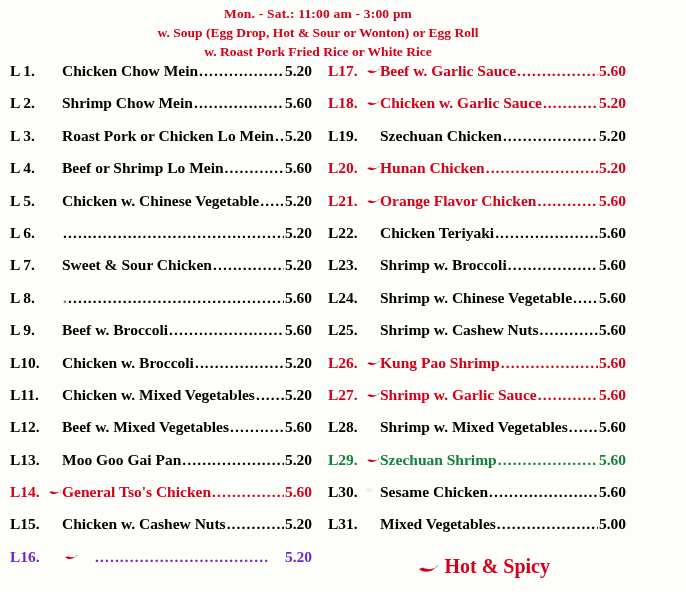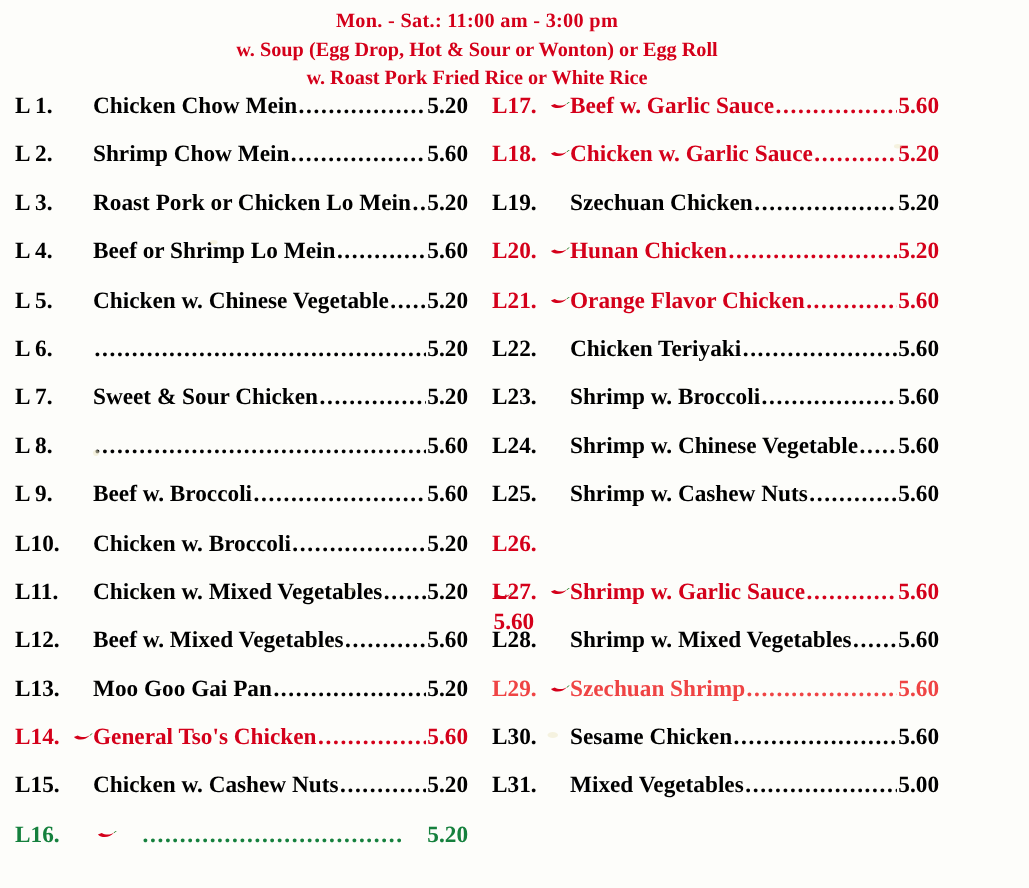--- a/index.html
+++ b/index.html
@@ -268,21 +268,21 @@
         </div>
         <div class="item">
           <span class="code">L15.</span>
           <span class="chili"></span>
           <span class="namewrap">
             <span class="name">Chicken w. Cashew Nuts</span>
             <span class="dots">............................................................</span>
           </span>
           <span class="price">5.20</span>
         </div>
-        <div class="item" style="color: #15803d; gap: 16px;">
+        <div class="item" style="color: #6d28d9; gap: 16px;">
           <span class="code">L16.</span>
           <span class="chili">
             <svg width="14" height="10" viewBox="0 0 22 14">
               <path d="M2 9 C6 13 14 13 19 7 C16 9.5 10 10 6 7.5 Z" fill="#d4001a"></path>
               <path d="M18.5 7.2 C20 5.4 21 5.2 21.6 5.6 C20.6 5.9 19.9 6.6 19.4 7.6 Z" fill="#1f7a1f"></path>
             </svg>
           </span>
           <span class="namewrap">
             <span class="dots">............................................................</span>
           </span>
@@ -384,21 +384,21 @@
         </div>
         <div class="item">
           <span class="code">L25.</span>
           <span class="chili"></span>
           <span class="namewrap">
             <span class="name">Shrimp w. Cashew Nuts</span>
             <span class="dots">............................................................</span>
           </span>
           <span class="price">5.60</span>
         </div>
-        <div class="item" style="color: rgb(212, 0, 26); flex-direction: column;">
+        <div class="item" style="color: rgb(212, 0, 26);">
           <span class="code">L26.</span>
           <span class="chili">
             <svg width="14" height="10" viewBox="0 0 22 14">
               <path d="M2 9 C6 13 14 13 19 7 C16 9.5 10 10 6 7.5 Z" fill="#d4001a"></path>
               <path d="M18.5 7.2 C20 5.4 21 5.2 21.6 5.6 C20.6 5.9 19.9 6.6 19.4 7.6 Z" fill="#1f7a1f"></path>
             </svg>
           </span>
           <span class="namewrap">
             <span class="name">Kung Pao Shrimp</span>
             <span class="dots">............................................................</span>
@@ -421,21 +421,21 @@
         </div>
         <div class="item">
           <span class="code">L28.</span>
           <span class="chili"></span>
           <span class="namewrap">
             <span class="name">Shrimp w. Mixed Vegetables</span>
             <span class="dots">............................................................</span>
           </span>
           <span class="price">5.60</span>
         </div>
-        <div class="item" style="color: #ef4444;">
+        <div class="item" style="color: #15803d;">
           <span class="code">L29.</span>
           <span class="chili">
             <svg width="14" height="10" viewBox="0 0 22 14">
               <path d="M2 9 C6 13 14 13 19 7 C16 9.5 10 10 6 7.5 Z" fill="#d4001a"></path>
               <path d="M18.5 7.2 C20 5.4 21 5.2 21.6 5.6 C20.6 5.9 19.9 6.6 19.4 7.6 Z" fill="#1f7a1f"></path>
             </svg>
           </span>
           <span class="namewrap">
             <span class="name">Szechuan Shrimp</span>
             <span class="dots">............................................................</span>
@@ -456,20 +456,29 @@
           <span class="chili"></span>
           <span class="namewrap">
             <span class="name">Mixed Vegetables</span>
             <span class="dots">............................................................</span>
           </span>
           <span class="price">5.00</span>
         </div>
       </div>
   </div>
 
+  <div class="footer">
+    <span class="chili-big">
+      <svg width="22" height="14" viewBox="0 0 22 14">
+        <path d="M2 9 C6 13 14 13 19 7 C16 9.5 10 10 6 7.5 Z" fill="#d4001a"></path>
+        <path d="M18.5 7.2 C20 5.4 21 5.2 21.6 5.6 C20.6 5.9 19.9 6.6 19.4 7.6 Z" fill="#1f7a1f"></path>
+      </svg>
+    </span>
+    <span>Hot &amp; Spicy</span>
+  </div>
 
   <div class="speck" style="left:140px; top:160px; width:5px; height:3px;"></div>
   <div class="speck" style="left:365px; top:488px; width:7px; height:4px;"></div>
   <div class="speck" style="left:62px; top:300px; width:4px; height:4px;"></div>
   <div class="speck" style="left:596px; top:96px; width:5px; height:3px;"></div>
   <div class="speck" style="left:232px; top:392px; width:4px; height:3px;"></div>
 
 </div>
 
 </body></html>

